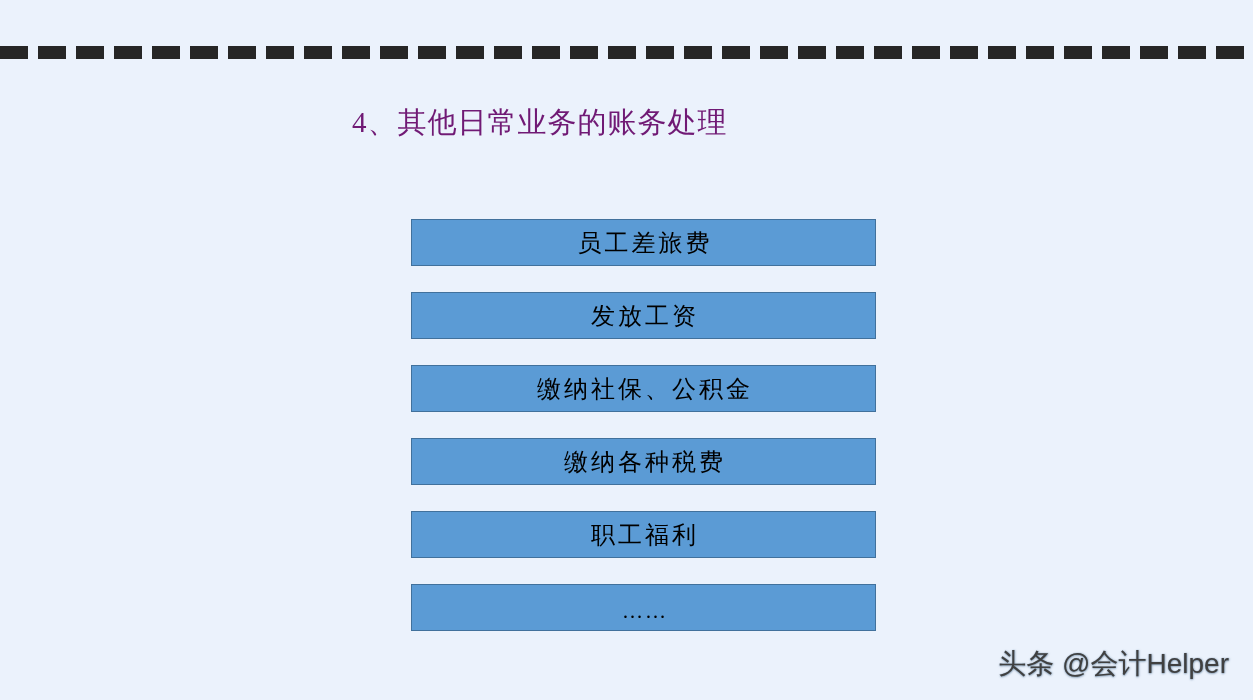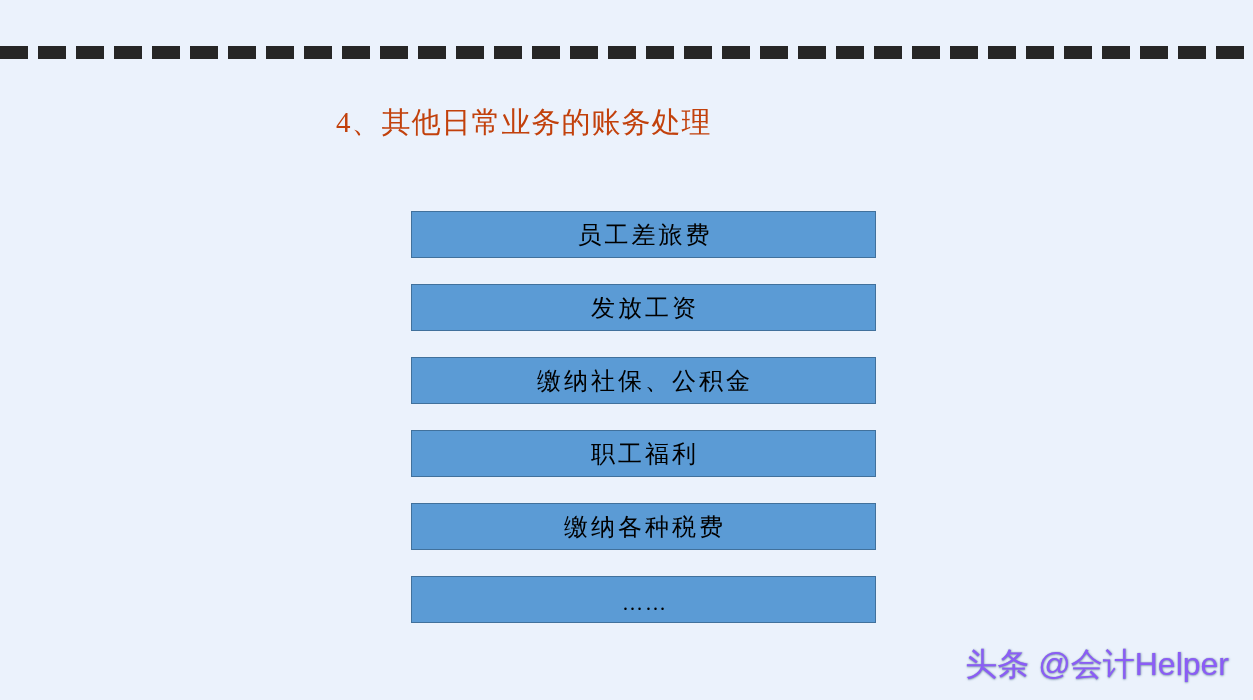--- a/index.html
+++ b/index.html
@@ -43,25 +43,25 @@
     width: 28px;
     height: 13px;
     margin-right: 10px;
     background: #262626;
     vertical-align: top;
   }
 
   
   #page-title {
     position: absolute;
-    left: 336px;
+    left: 352px;
     top: 101px;
     font-size: 29px;
     line-height: 42px;
-    color: #c2410c;
+    color: #701a75;
     letter-spacing: 1px;
     white-space: nowrap;
     font-family: "Liberation Serif", "DejaVu Serif", serif;
     font-weight: 500;
   }
 
   
   #bar-list {
     position: absolute;
     left: 411px;
@@ -71,20 +71,21 @@
   .bar-item {
     box-sizing: border-box;
     width: 465px;
     height: 47px;
     margin-bottom: 26px;
     background: #5b9bd5;
     border: 1px solid #41719c;
     display: flex;
     align-items: center;
     justify-content: center;
+    margin-top: 8px;
   }
   .bar-item:last-child {
     margin-bottom: 0;
   }
   .bar-label {
     font-size: 24px;
     line-height: 26px;
     color: #000000;
     letter-spacing: 3px;
     text-indent: 3px;
@@ -97,23 +98,23 @@
     letter-spacing: 2px;
     position: relative;
     top: 3px;
   }
 
   
   #watermark {
     position: absolute;
     right: 24px;
     bottom: 16px;
-    font-size: 32px;
+    font-size: 28px;
     line-height: 40px;
-    color: #8b5cf6;
+    color: #404040;
     white-space: nowrap;
     font-family: "Liberation Sans", "DejaVu Sans", sans-serif;
     font-weight: 500;
     text-shadow:
       0 1px 2px rgba(90, 120, 150, 0.55),
       1px 0 2px rgba(90, 120, 150, 0.35),
       0 0 1px rgba(70, 100, 130, 0.40);
     letter-spacing: 0px;
   }
 </style>
@@ -134,25 +135,25 @@
 
     <div class="bar-item">
       <span class="bar-label">发放工资</span>
     </div>
 
     <div class="bar-item">
       <span class="bar-label">缴纳社保、公积金</span>
     </div>
 
     <div class="bar-item">
-      <span class="bar-label">职工福利</span>
+      <span class="bar-label">缴纳各种税费</span>
     </div>
 
     <div class="bar-item">
-      <span class="bar-label">缴纳各种税费</span>
+      <span class="bar-label">职工福利</span>
     </div>
 
     <div class="bar-item">
       <span class="bar-label ellipsis">……</span>
     </div>
 
   </div>
 
   <div id="watermark">头条 @会计Helper</div>
 

